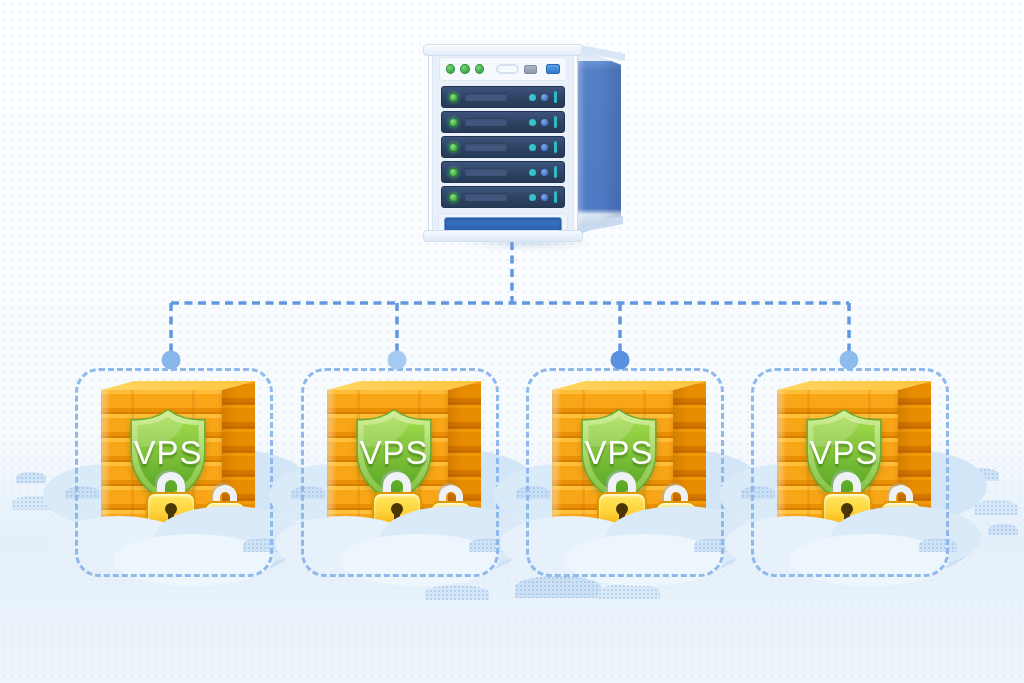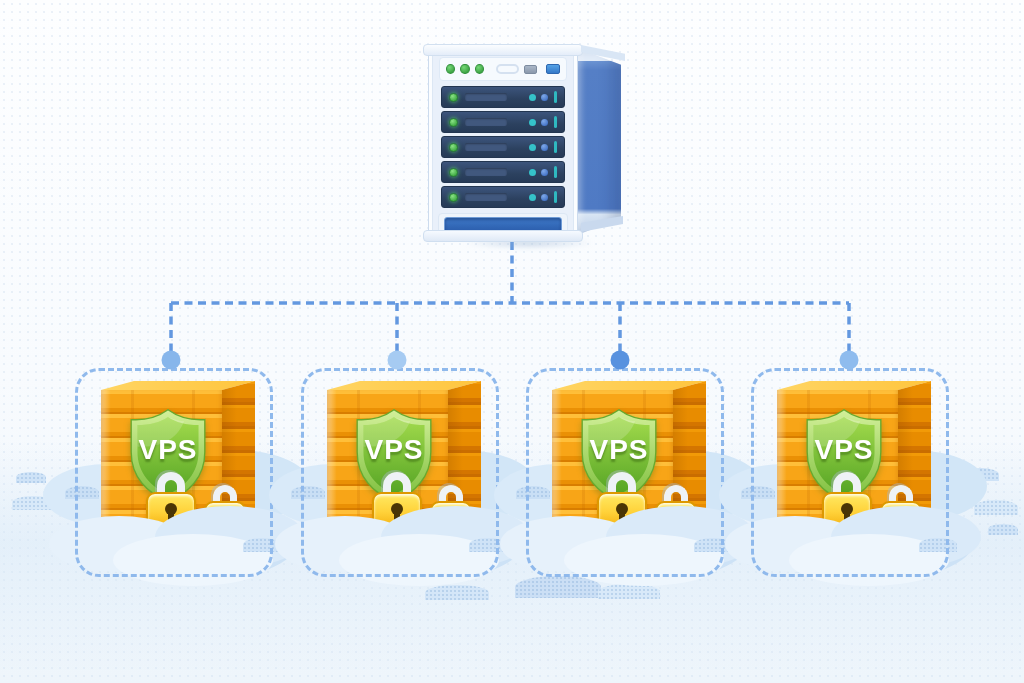--- a/index.html
+++ b/index.html
@@ -99,21 +99,21 @@
     background:
       linear-gradient(90deg, rgba(255,255,255,.45) 0%, rgba(255,255,255,0) 8%),
       repeating-linear-gradient(90deg, rgba(0,0,0,0) 0 30px, rgba(190,100,0,.18) 30px 33px, rgba(0,0,0,0) 33px 61px),
       repeating-linear-gradient(180deg, #ffbf39 0 4px, #f8a517 4px 18px, #ea9005 18px 22px, #d87d00 22px 24px);
     box-shadow:inset 0 -3px 5px rgba(170,85,0,.35); }
 
   
   .shield { position:absolute; left:46px; top:39px; width:94px; height:97px; z-index:2;
     filter:drop-shadow(0 3px 3px rgba(60,110,20,.35)); }
   .vps-label { position:absolute; left:46px; top:66px; width:94px; z-index:3; text-align:center;
-    font-size:28px; font-weight:bold; letter-spacing:1px; color:#ffffff;
+    font-size:33px; font-weight:normal; letter-spacing:1px; color:#ffffff;
     text-shadow:0 3px 2px rgba(47,92,10,.45); }
 
   
   .lock { position:absolute; z-index:3; }
   .lock-big { left:71px; top:104px; width:50px; }
   .lock-small { left:129px; top:117px; width:42px; }
   .shackle { display:block; margin:0 auto; border-style:solid; border-color:#eef2f6; border-bottom:0;
     border-radius:16px 16px 0 0; box-shadow:-2px -2px 0 rgba(170,185,200,.45); }
   .lock-big .shackle { width:28px; height:24px; border-width:8px; }
   .lock-small .shackle { width:24px; height:20px; border-width:7px; }

